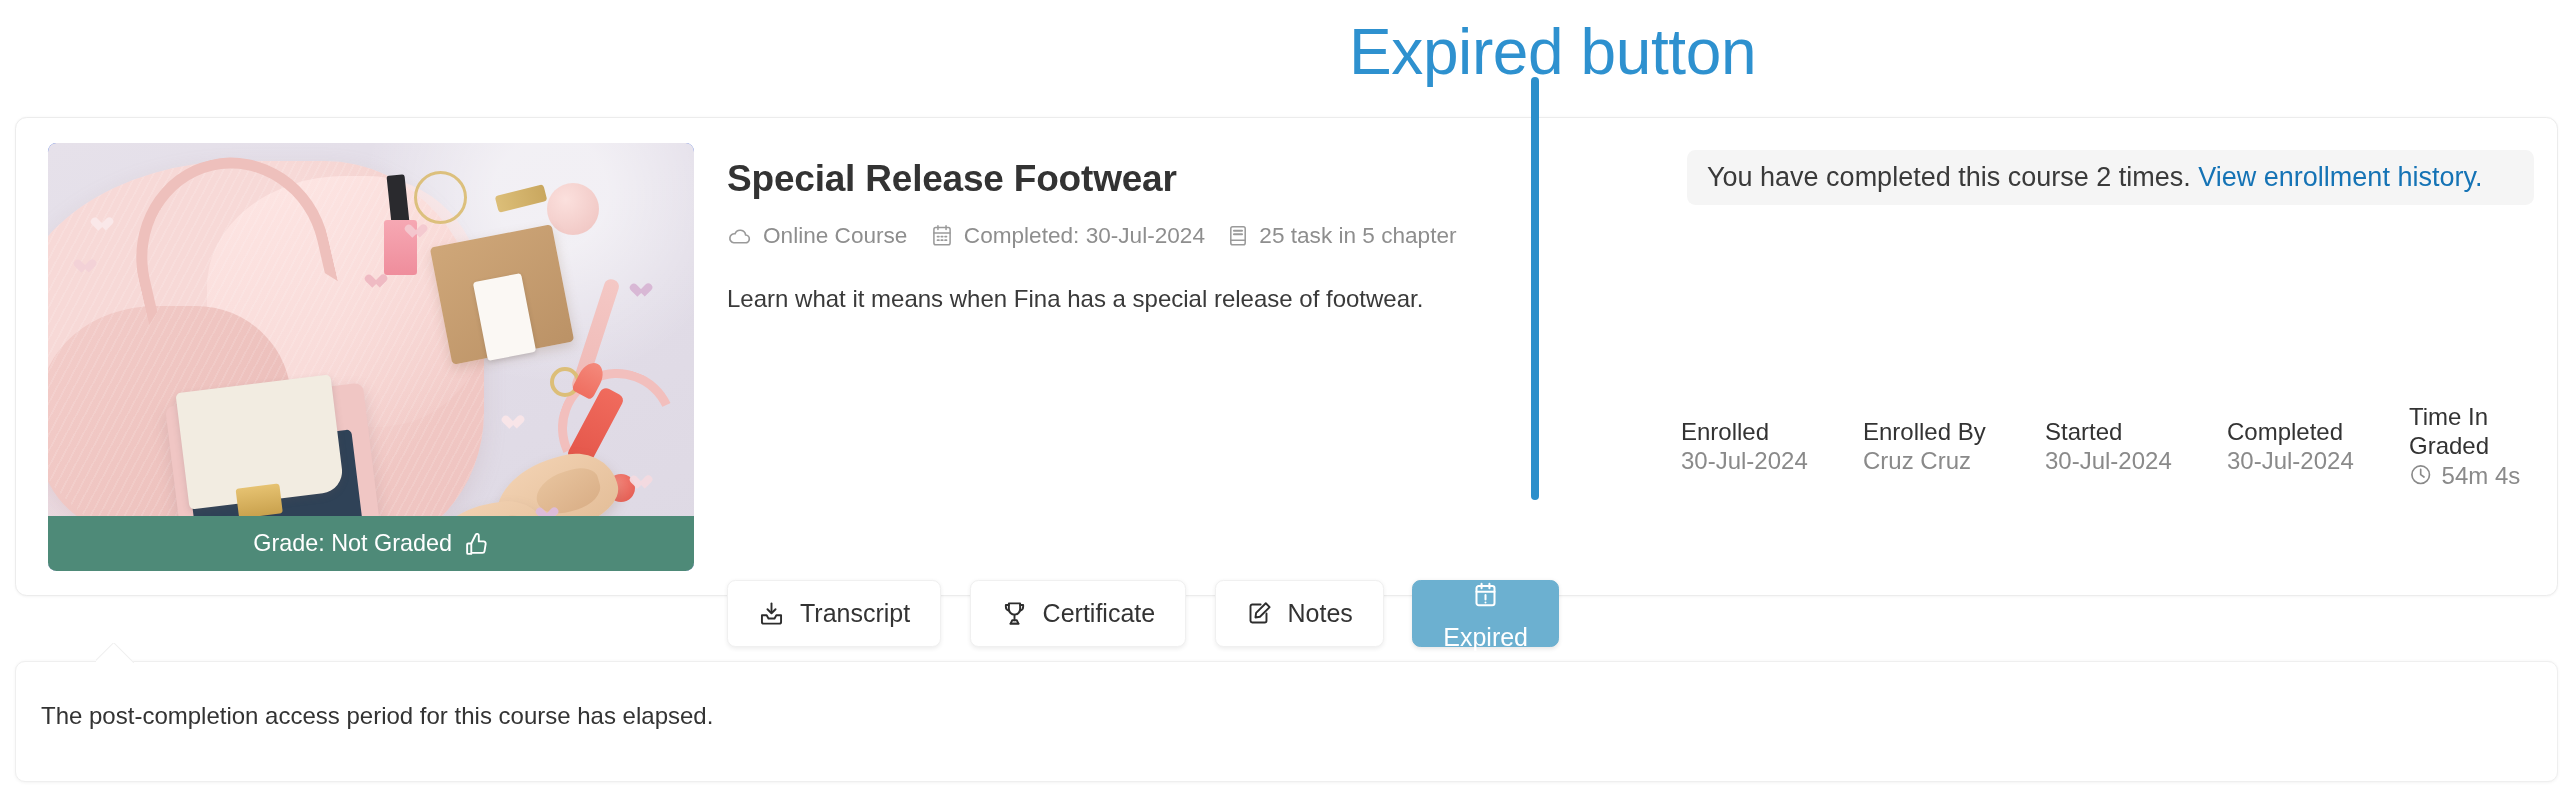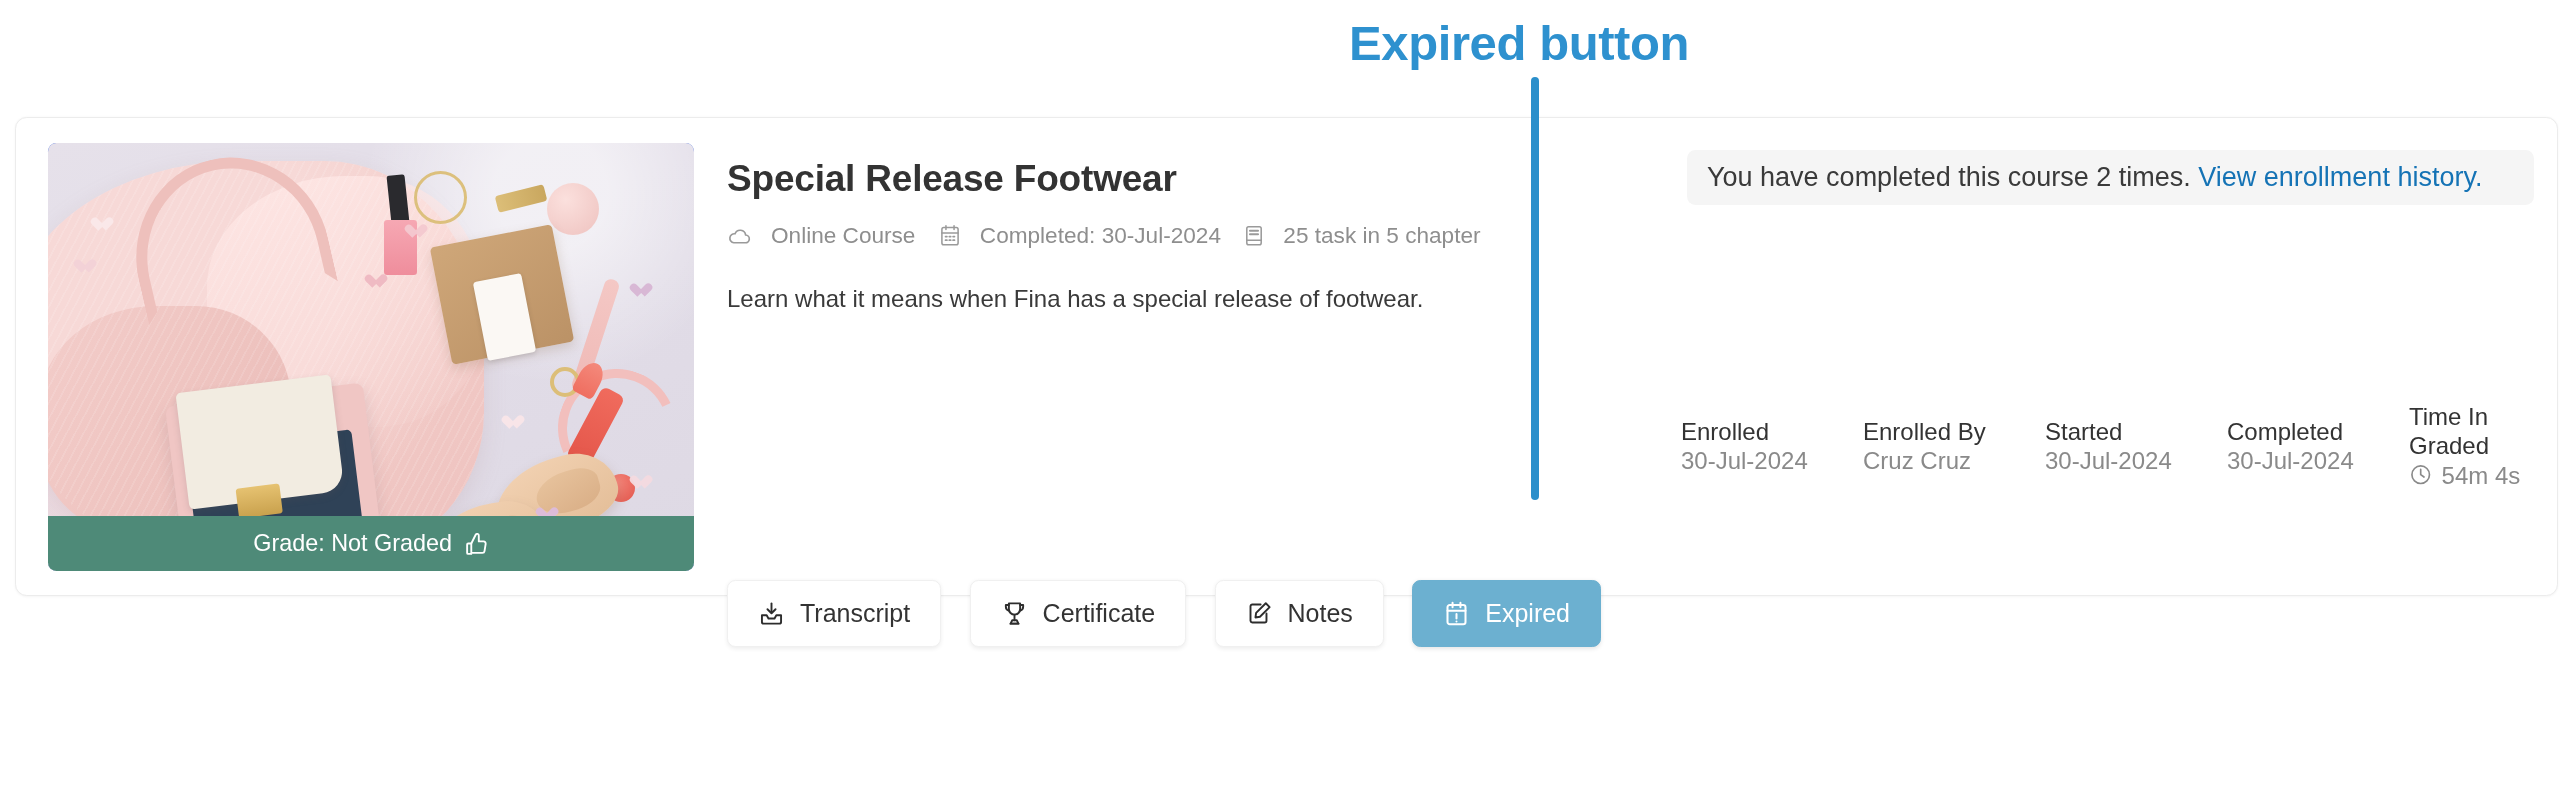--- a/index.html
+++ b/index.html
@@ -10,22 +10,22 @@
     -webkit-font-smoothing:antialiased;
     overflow:hidden;
     position:relative;
   }
   .root{position:relative;width:2576px;height:797px;}
 
   
   .annot-text{
     position:absolute;
     left:1349px; top:15px;
-    font-size:49px;
-    font-weight:700;
+    font-size:64px;
+    font-weight:400;
     letter-spacing:-0.4px;
     color:#2e91cf;
     white-space:nowrap;
   }
   .annot-line{
     position:absolute;
     left:1531px; top:77px;
     width:7.5px; height:423px;
     background:#2b8fcb;
     border-radius:4.2px;
@@ -207,21 +207,21 @@
   .content{position:absolute;left:711px;top:0;right:0;height:100%;}
   .course-title{
     position:absolute;left:0;top:40px;
     font-size:37px;font-weight:bold;color:#333333;letter-spacing:-0.2px;
   }
   .meta-row{
     position:absolute;left:0;top:105px;
     display:flex;align-items:center;gap:23.4px;
     color:#8e8e8e;font-size:22.6px;
   }
-  .meta-item{display:flex;align-items:center;gap:19px;white-space:nowrap;}
+  .meta-item{display:flex;align-items:center;gap:11px;white-space:nowrap;}
   .meta-item svg{display:block;flex:none;}
   .course-desc{
     position:absolute;left:0;top:167px;
     font-size:24px;color:#3a3a3a;white-space:nowrap;
   }
 
   .btn-row{
     position:absolute;left:0;top:462px;
     display:flex;align-items:center;gap:28.4px;
   }
@@ -233,20 +233,21 @@
     border-radius:8.4px;
     box-shadow:0 1.7px 4.2px rgba(0,0,0,0.07);
     font-size:25px;color:#333333;
     box-sizing:border-box;white-space:nowrap;
     cursor:pointer;
   }
   .btn svg{display:block;flex:none;}
   .btn.primary{
     background:#6cb0d0;border-color:#6cb0d0;color:#ffffff;
     box-shadow:0 1.7px 4.2px rgba(0,0,0,0.10);
+    flex-direction:column;
   }
 
   
   .notice{
     position:absolute;left:960px;top:32px;
     width:847px;height:55px;
     background:#f5f5f5;border-radius:8.4px;
     display:flex;align-items:center;
     padding:0 20px;box-sizing:border-box;
     font-size:27px;color:#3a3a3a;white-space:nowrap;
@@ -476,15 +477,19 @@
               </svg>
             </span>
             <span>54m 4s</span>
           </div>
         </div>
       </div>
 
     </div>
   </div>
 
+  <div class="callout">
+    <div class="callout-notch"></div>
+    <div class="callout-text">The post-completion access period for this course has elapsed.</div>
+  </div>
 
 </div>
 
 
 </body></html>

